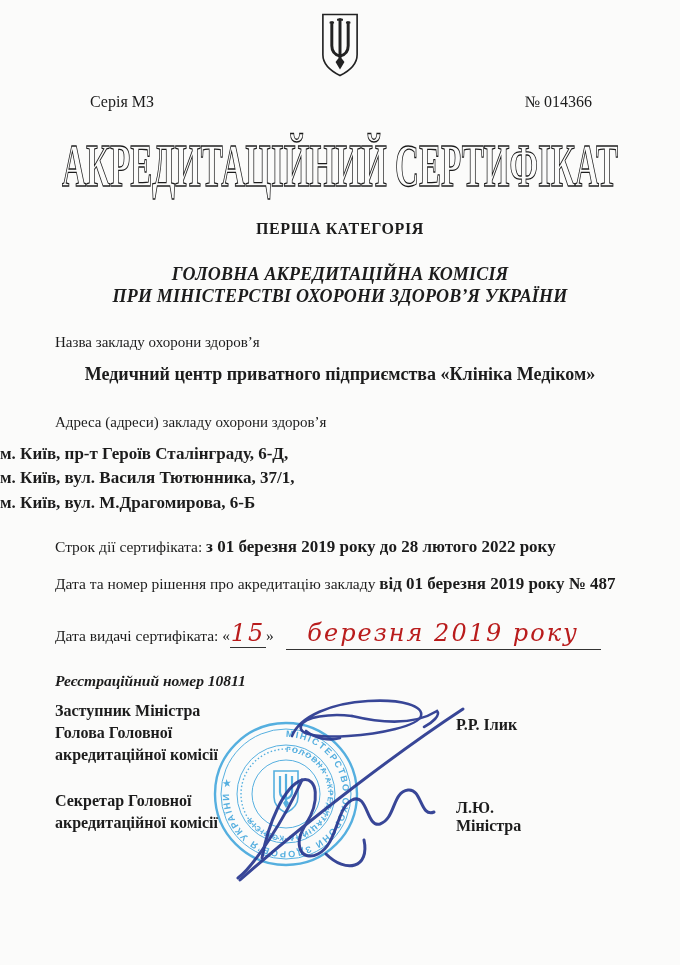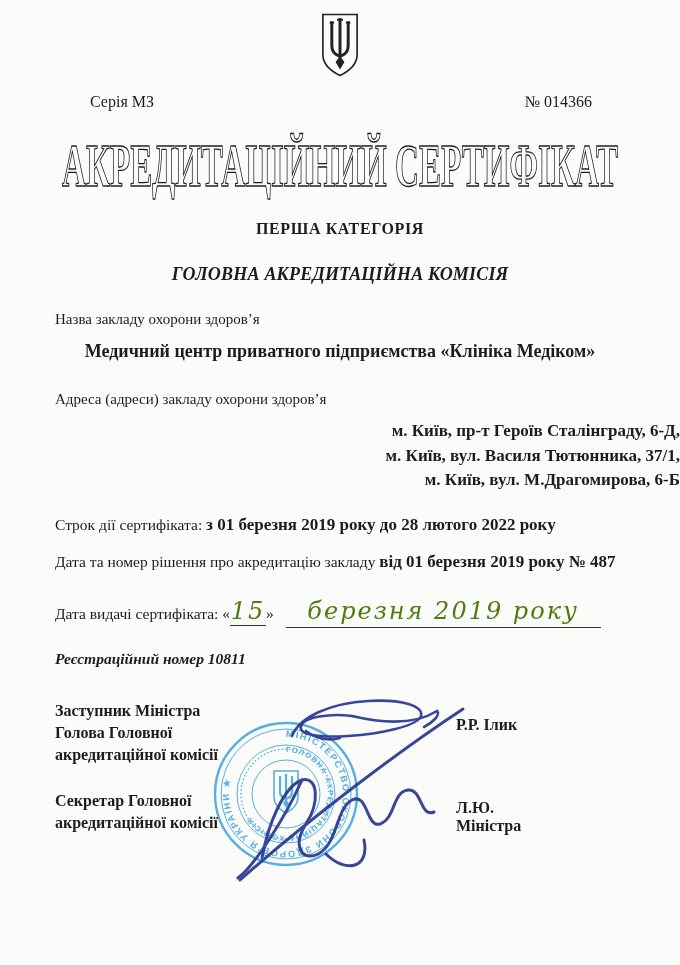--- a/index.html
+++ b/index.html
@@ -59,21 +59,21 @@
     font-size:15px;
   }
   .facility-name{
     margin-top:13px;
     text-align:center;
     font-size:18px;
     font-weight:bold;
   }
   .addresses{
     margin-top:11px;
-    text-align:right;
+    text-align:left;
     font-size:17px;
     font-weight:bold;
     line-height:1.44;
   }
   .line-mixed{
     margin:22px 0 0 55px;
     font-size:15.5px;
   }
   .line-mixed .bold-val{
     font-size:17px;
@@ -81,21 +81,21 @@
   }
   .issue-line{
     margin:27px 0 0 55px;
     font-size:15.5px;
     white-space:nowrap;
   }
   .hand{
     font-family:"DejaVu Serif", serif;
     font-style:italic;
     font-size:24px;
-    color:#4d7c0f;
+    color:#b91c1c;
     letter-spacing:2px;
   }
   .u-short{
     display:inline-block;
     min-width:36px;
     text-align:center;
     border-bottom:1.5px solid #333;
     line-height:1;
     padding-bottom:2px;
     vertical-align:baseline;
@@ -171,20 +171,21 @@
   </div>
 
   <svg class="big-title" width="566" height="80" viewBox="0 0 566 80">
     <text x="283" y="61" text-anchor="middle" textLength="556" lengthAdjust="spacingAndGlyphs" font-family="Liberation Serif, serif" font-weight="bold" font-size="62" fill="none" stroke="#1b1b1b" stroke-width="1.3">АКРЕДИТАЦІЙНИЙ СЕРТИФІКАТ</text>
   </svg>
 
   <div class="category">ПЕРША КАТЕГОРІЯ</div>
 
   <div class="commission">
     <div>ГОЛОВНА АКРЕДИТАЦІЙНА КОМІСІЯ</div>
+    <div>ПРИ МІНІСТЕРСТВІ ОХОРОНИ ЗДОРОВ’Я УКРАЇНИ</div>
   </div>
 
   <div class="field-label">Назва закладу охорони здоров’я</div>
   <div class="facility-name">Медичний центр приватного підприємства «Клініка Медіком»</div>
 
   <div class="field-label" style="margin-top:29px">Адреса (адреси) закладу охорони здоров’я</div>
   <div class="addresses">
     <div>м. Київ, пр-т Героїв Сталінграду, 6-Д,</div>
     <div>м. Київ, вул. Василя Тютюнника, 37/1,</div>
     <div>м. Київ, вул. М.Драгомирова, 6-Б</div>

